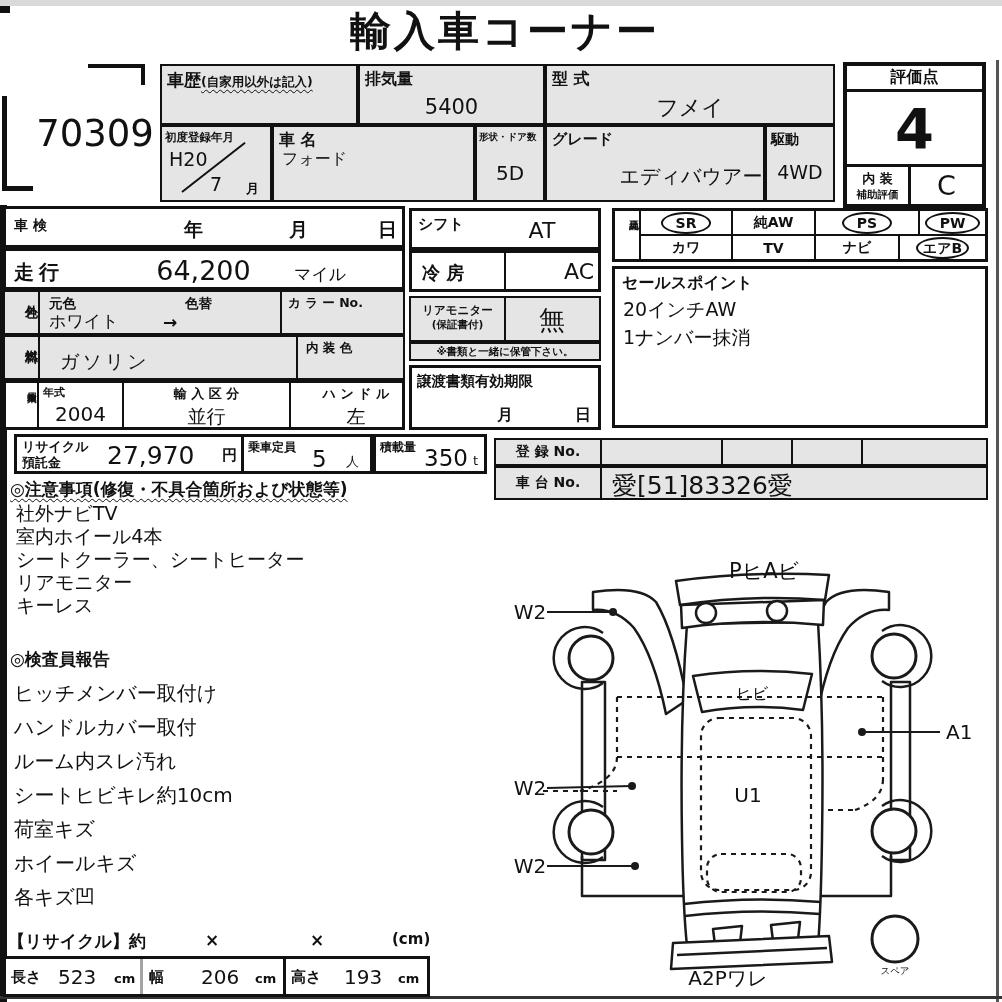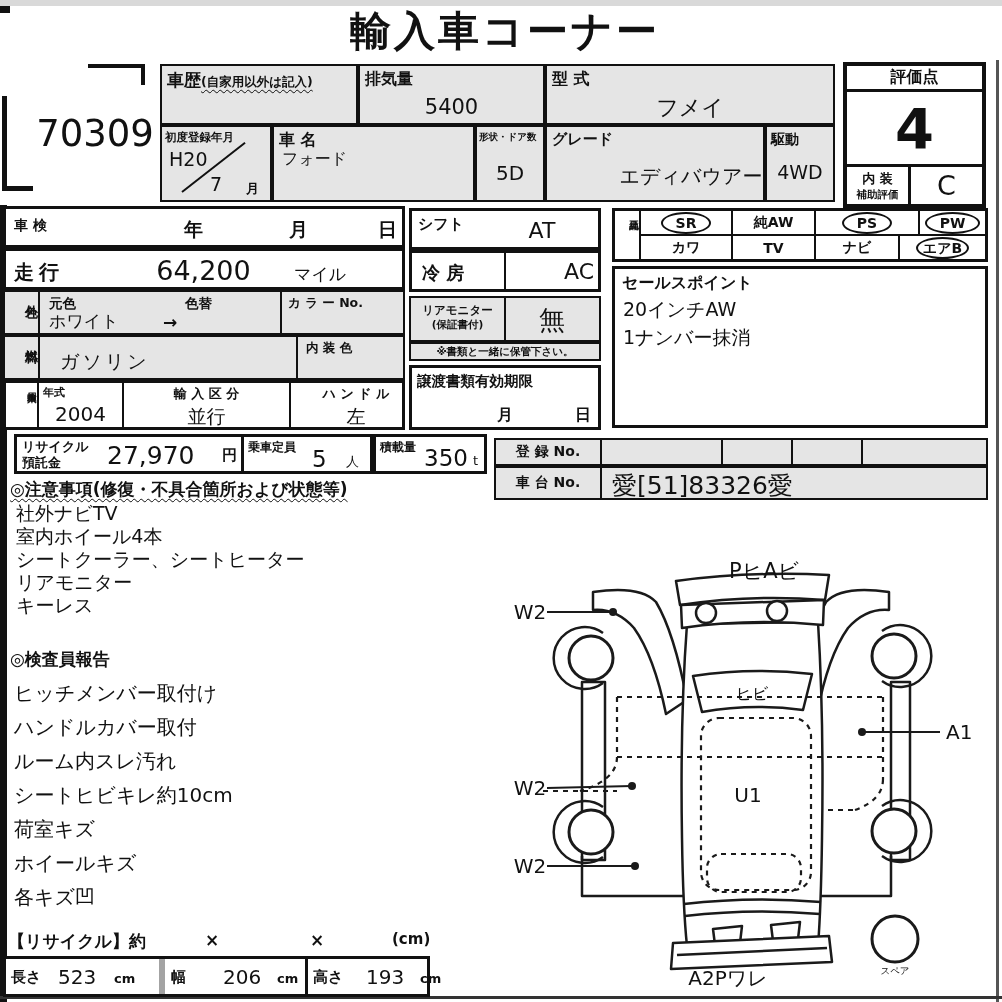--- a/index.html
+++ b/index.html
@@ -241,21 +241,21 @@
       <div class="list-line">各キズ凹</div>
     </div>
 
   <div class="abs" style="left:8px;top:930px;width:420px;height:22px;">
     <span class="lab" style="position:absolute;left:0;top:0;font-size:17px;">【リサイクル】約</span>
     <span class="lab" style="position:absolute;left:197px;top:0;font-size:17px;">×</span>
     <span class="lab" style="position:absolute;left:302px;top:0;font-size:17px;">×</span>
     <span class="lab" style="position:absolute;left:384px;top:0;font-size:15px;">(cm)</span>
   </div>
   <div class="box3" style="left:3px;top:956px;width:427px;height:41px;display:flex;">
-    <div style="width:159px;border-right:6px solid #a3a3a3;box-sizing:border-box;position:relative;">
+    <div style="width:137px;border-right:3px solid #a3a3a3;box-sizing:border-box;position:relative;">
       <span class="lab" style="position:absolute;left:5px;top:9px;font-size:15px;">長さ</span>
       <span style="position:absolute;left:52px;top:6px;font-size:20px;">523</span>
       <span class="lab" style="position:absolute;left:108px;top:12px;font-size:13px;">cm</span>
     </div>
     <div style="width:143px;border-right:3px solid #111;box-sizing:border-box;position:relative;">
       <span class="lab" style="position:absolute;left:6px;top:9px;font-size:15px;">幅</span>
       <span style="position:absolute;left:58px;top:6px;font-size:20px;">206</span>
       <span class="lab" style="position:absolute;left:112px;top:12px;font-size:13px;">cm</span>
     </div>
     <div style="flex:1;position:relative;">

